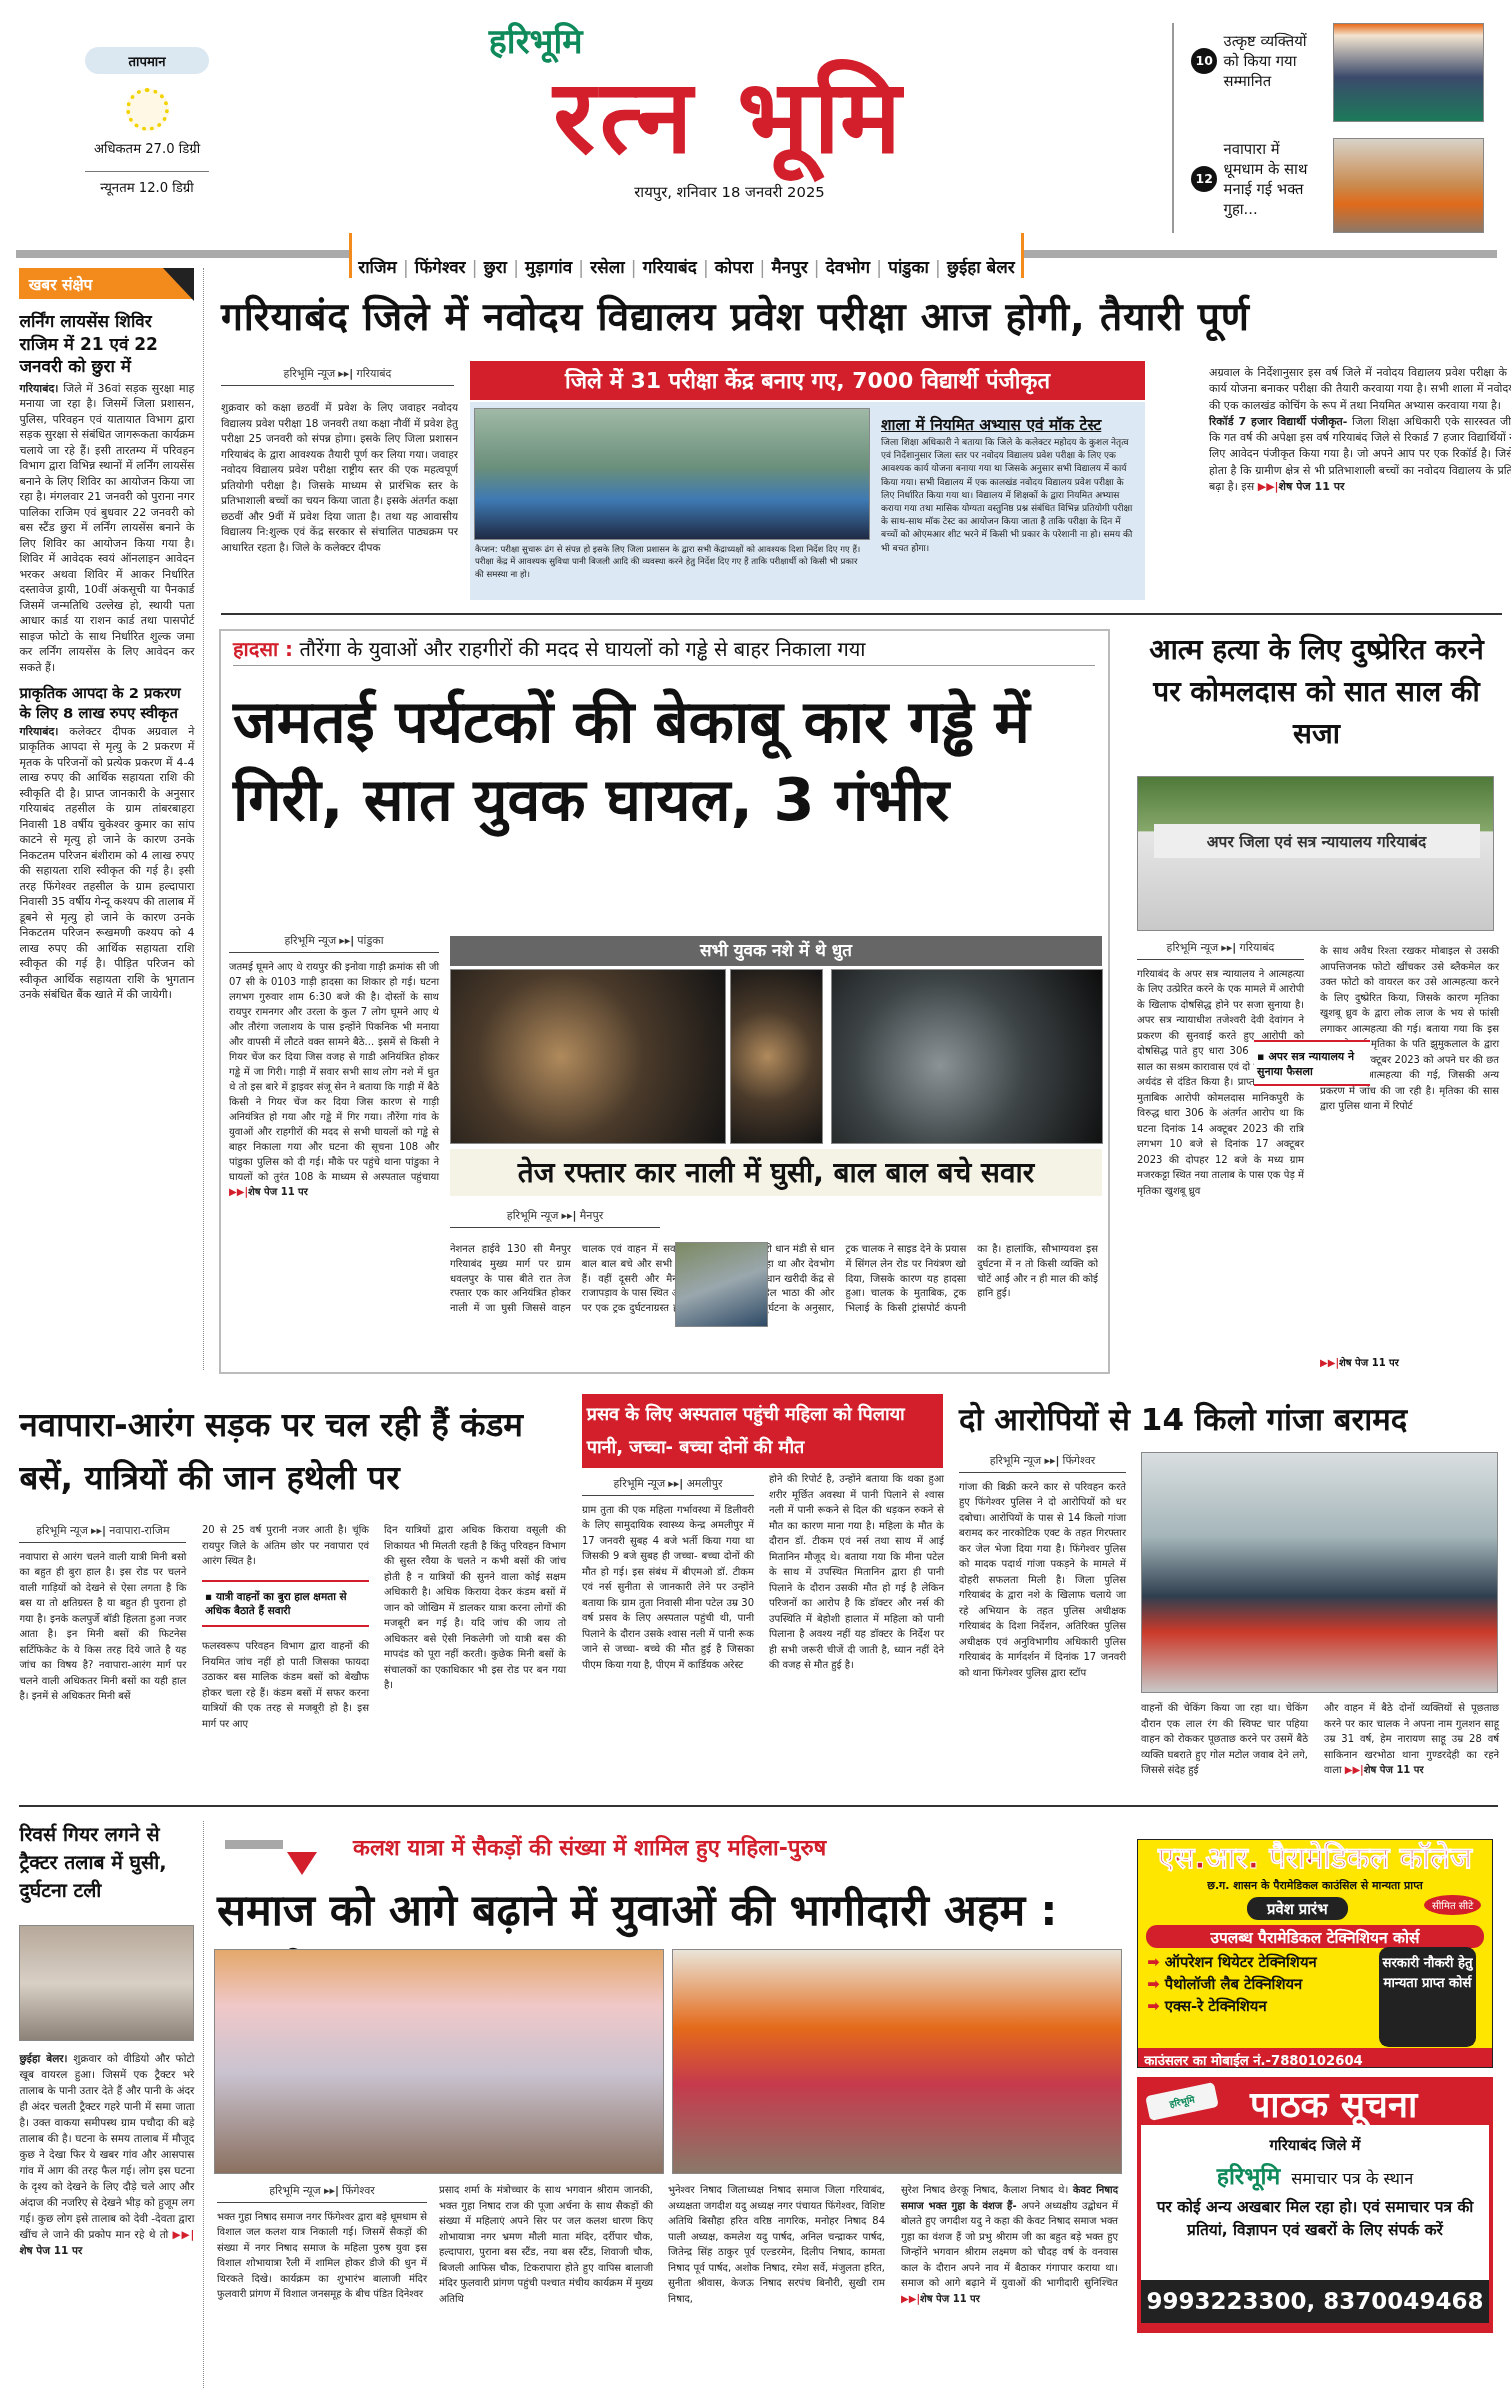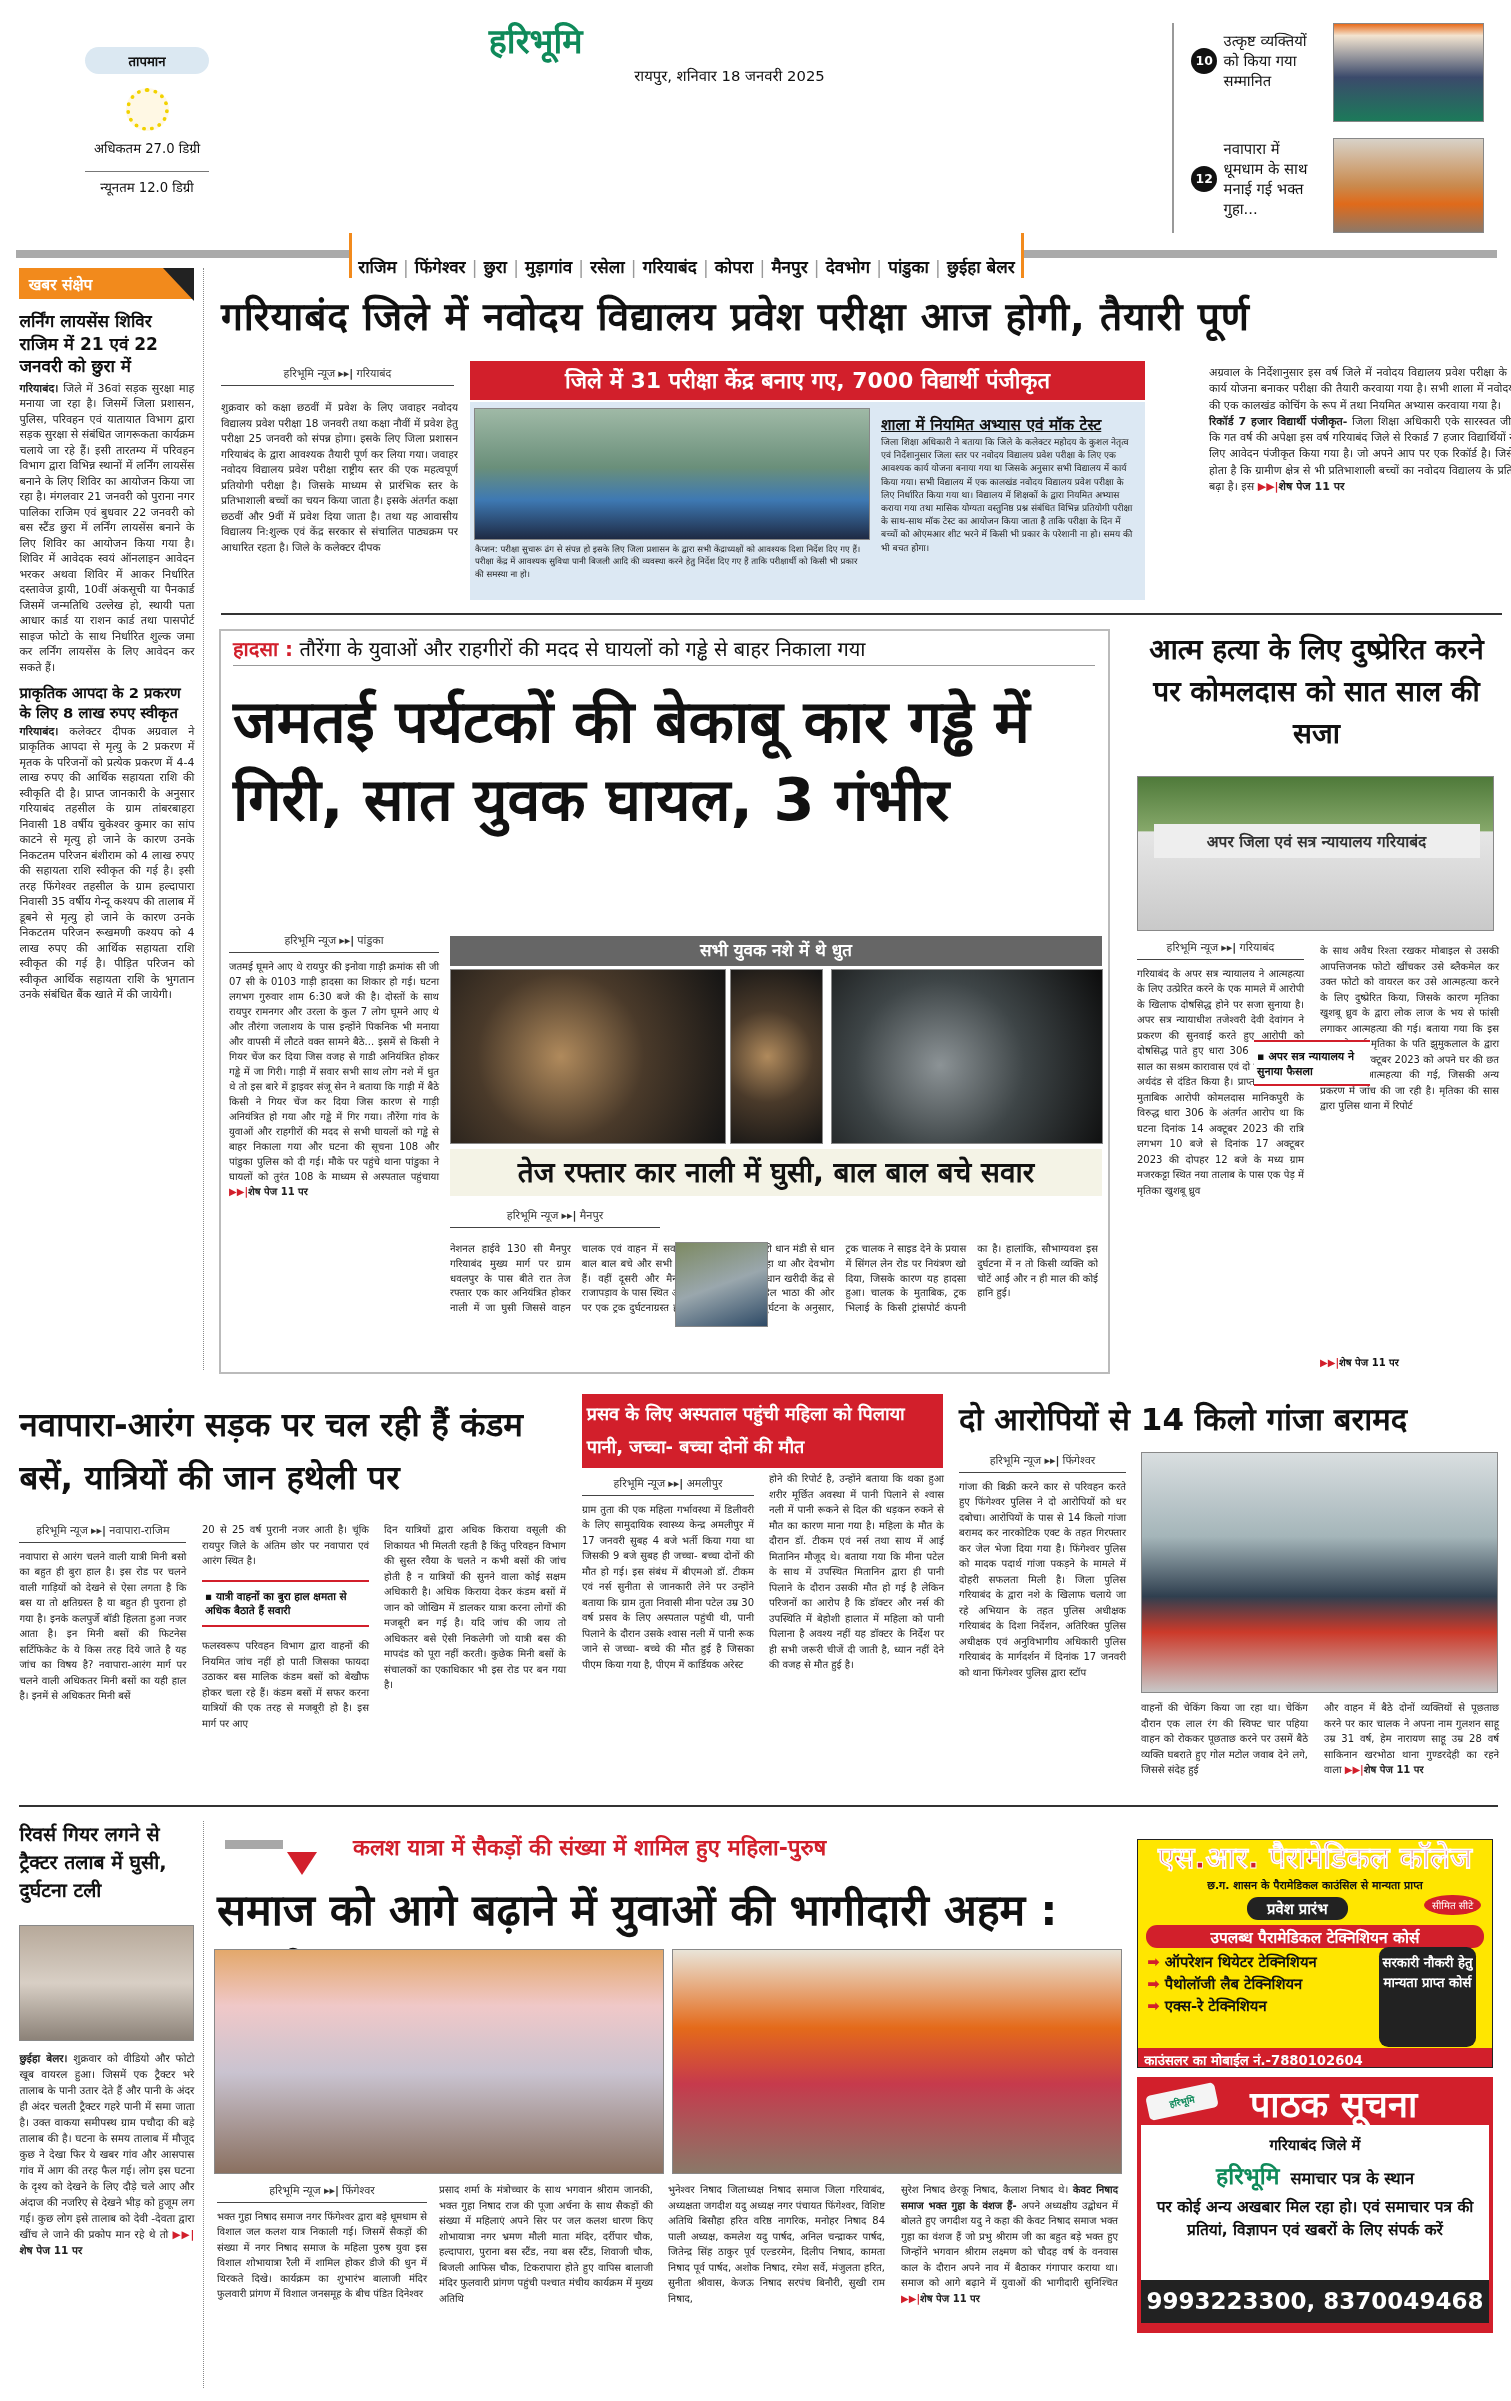--- a/index.html
+++ b/index.html
@@ -24,20 +24,21 @@
 
 <div class="abs" style="left:85px;top:47px;width:124px;text-align:center">
   <div style="background:#dbe8f2;border-radius:15.5px;font-size:13.2px;font-weight:bold;padding:4.7px 0">तापमान</div>
   <div style="margin:14px auto 7.8px;width:43px;height:43px;border-radius:50%;background:#fff8e4;border:4.7px dotted #f2d200"></div>
   <div style="font-size:13.2px;padding-bottom:14px;border-bottom:1.6px solid #777">अधिकतम 27.0 डिग्री</div>
   <div style="font-size:13.2px;margin-top:6.2px">न्यूनतम 12.0 डिग्री</div>
 </div>
 
 <div class="abs" style="left:481px;top:23px;width:497px;text-align:center">
   <div style="color:#0f8a5a;font-weight:bold;font-size:34px;text-align:left;padding-left:7.8px;line-height:36px">हरिभूमि</div>
+  <div style="color:#d21f2b;font-size:102px;font-weight:bold;line-height:116px;letter-spacing:4.7px">रत्न भूमि</div>
   <div style="font-size:14.8px;margin-top:6.2px">रायपुर, शनिवार 18 जनवरी 2025</div>
 </div>
 
 <div class="abs" style="left:1172px;top:23px;width:326px;height:210px;border-left:2.3px solid #999">
   <div style="position:absolute;left:17px;top:7.8px;display:flex;gap:6.2px;align-items:center">
     <span style="width:26.4px;height:26.4px;border-radius:50%;background:#111;color:#fff;font-weight:bold;display:flex;align-items:center;justify-content:center;font-size:12.4px">10</span>
     <span style="width:93px;font-size:14.8px;line-height:20px">उत्कृष्ट व्यक्तियों को किया गया सम्मानित</span>
   </div>
   <div class="photo" style="position:absolute;left:159px;top:0;width:151px;height:99px;background:linear-gradient(180deg,#e86a1a 0,#f3e4d0 12%,#3b4a6b 55%,#1c7a5a 100%)"></div>
   <div style="position:absolute;left:17px;top:116px;display:flex;gap:6.2px;align-items:center">
@@ -235,18 +236,18 @@
   <div style="background:#222;color:#fff;font-size:11.6px;text-align:center;padding:3.1px 0">चिखली, पोस्ट-जेवरा सिरसा, धमधा रोड, जिला-दुर्ग (छ.ग.)</div>
 </div>
 
 <div class="abs" style="left:1137px;top:2077px;width:356px;height:256px;background:#d21f2b;padding:0 3.9px 3.9px">
   <div style="height:48px;position:relative">
     <div style="position:absolute;left:6.2px;top:12.4px;width:70px;height:25px;background:#f4f4f4;border-radius:4.7px;transform:rotate(-12deg);color:#0f8a5a;font-size:9.3px;font-weight:bold;text-align:center;line-height:25px">हरिभूमि</div>
     <div style="position:absolute;left:109px;top:1.6px;color:#fff;font-weight:bold;font-size:36px">पाठक सूचना</div>
   </div>
   <div style="background:#fff;height:155px;text-align:center;padding-top:9.3px">
     <div style="font-size:14.8px;font-weight:bold">गरियाबंद जिले में</div>
-    <div style="margin-top:4.7px;font-size:16.3px"><span style="color:#0f8a5a;font-weight:bold;font-size:23px;margin-right:11px">हरिभूमि</span><span style="font-weight:bold">समाचार पत्र के स्थान</span></div>
+    <div style="margin-top:4.7px;font-size:16.3px"><span style="color:#0f8a5a;font-weight:bold;font-size:23px;margin-right:11px">हरिभूमि</span><span style="font-weight:normal">समाचार पत्र के स्थान</span></div>
     <div style="font-size:15.5px;font-weight:bold;line-height:23px;margin:4.7px 7.8px">पर कोई अन्य अखबार मिल रहा हो। एवं समाचार पत्र की प्रतियां, विज्ञापन एवं खबरों के लिए संपर्क करें</div>
   </div>
   <div style="background:#222;color:#fff;font-weight:bold;font-size:23px;text-align:center;height:43px;line-height:43px">9993223300, 8370049468</div>
 </div>
 
 
 </body></html>

